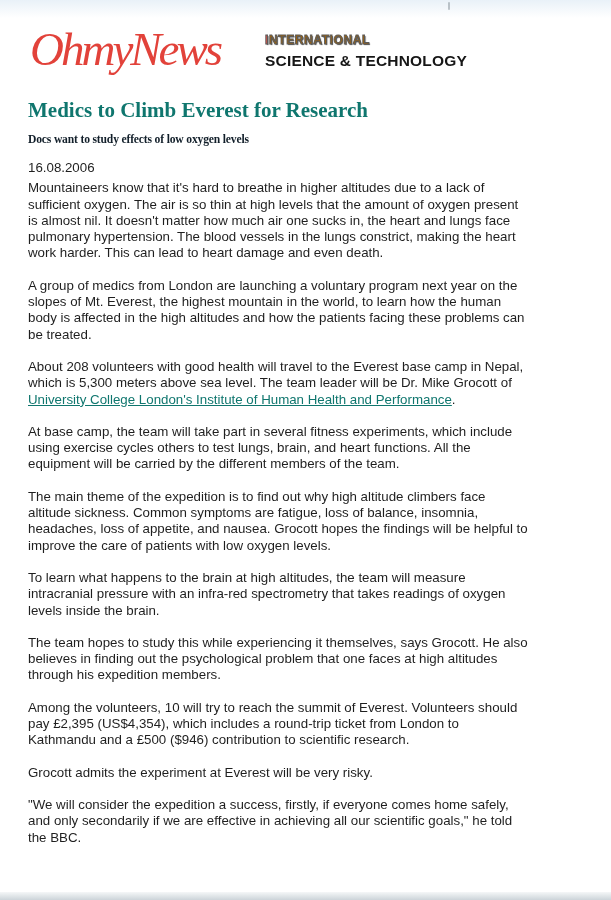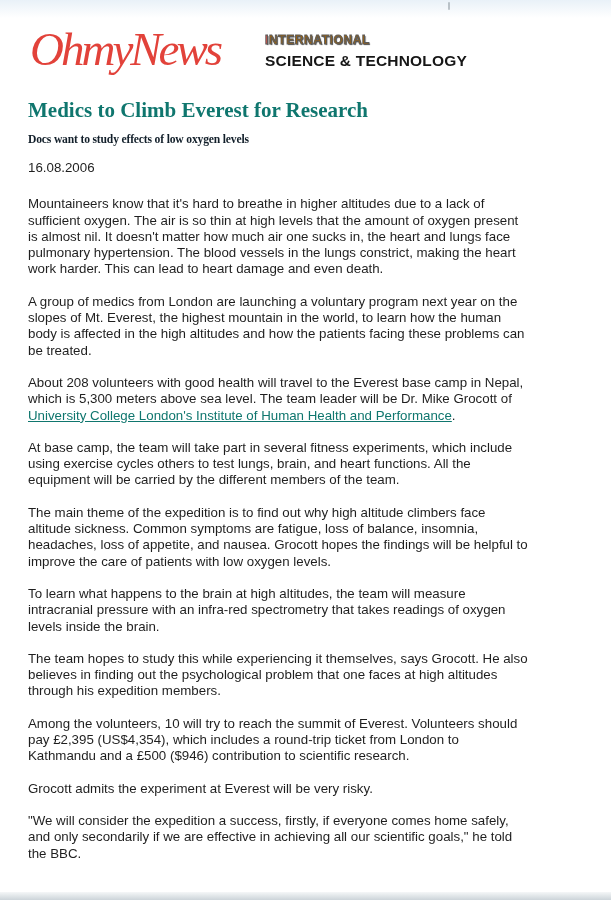--- a/index.html
+++ b/index.html
@@ -55,21 +55,21 @@
     font-family: "Liberation Serif", serif;
     font-weight: 700; font-size: 13.5px; color: #121f2a;
     letter-spacing: -0.2px;
     transform: scaleX(0.86); transform-origin: left center;
     white-space: nowrap;
   }
   .body-col {
     position: absolute; left: 28px; top: 160px; width: 560px;
     font-size: 13.3px; line-height: 16.3px; color: #1f1f1f;
   }
-  .meta { margin-bottom: 20px; }
+  .meta { margin-bottom: 4px; }
   .meta div { margin: 0; }
   .body-col p { margin: 0 0 16px; white-space: pre-line; }
   .article-link {
     color: #0f766e; text-decoration: underline; cursor: pointer;
   }
 </style>
 </head>
 <body>
 
 <div class="top-tint"></div>

